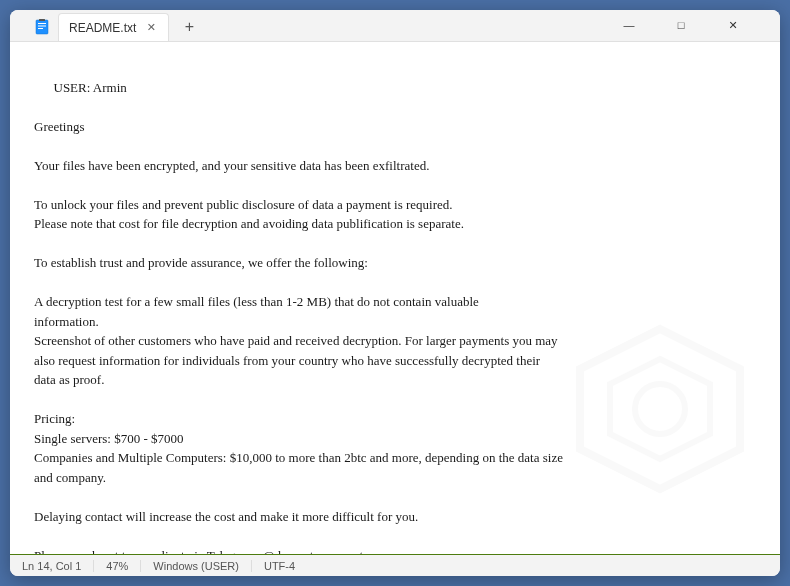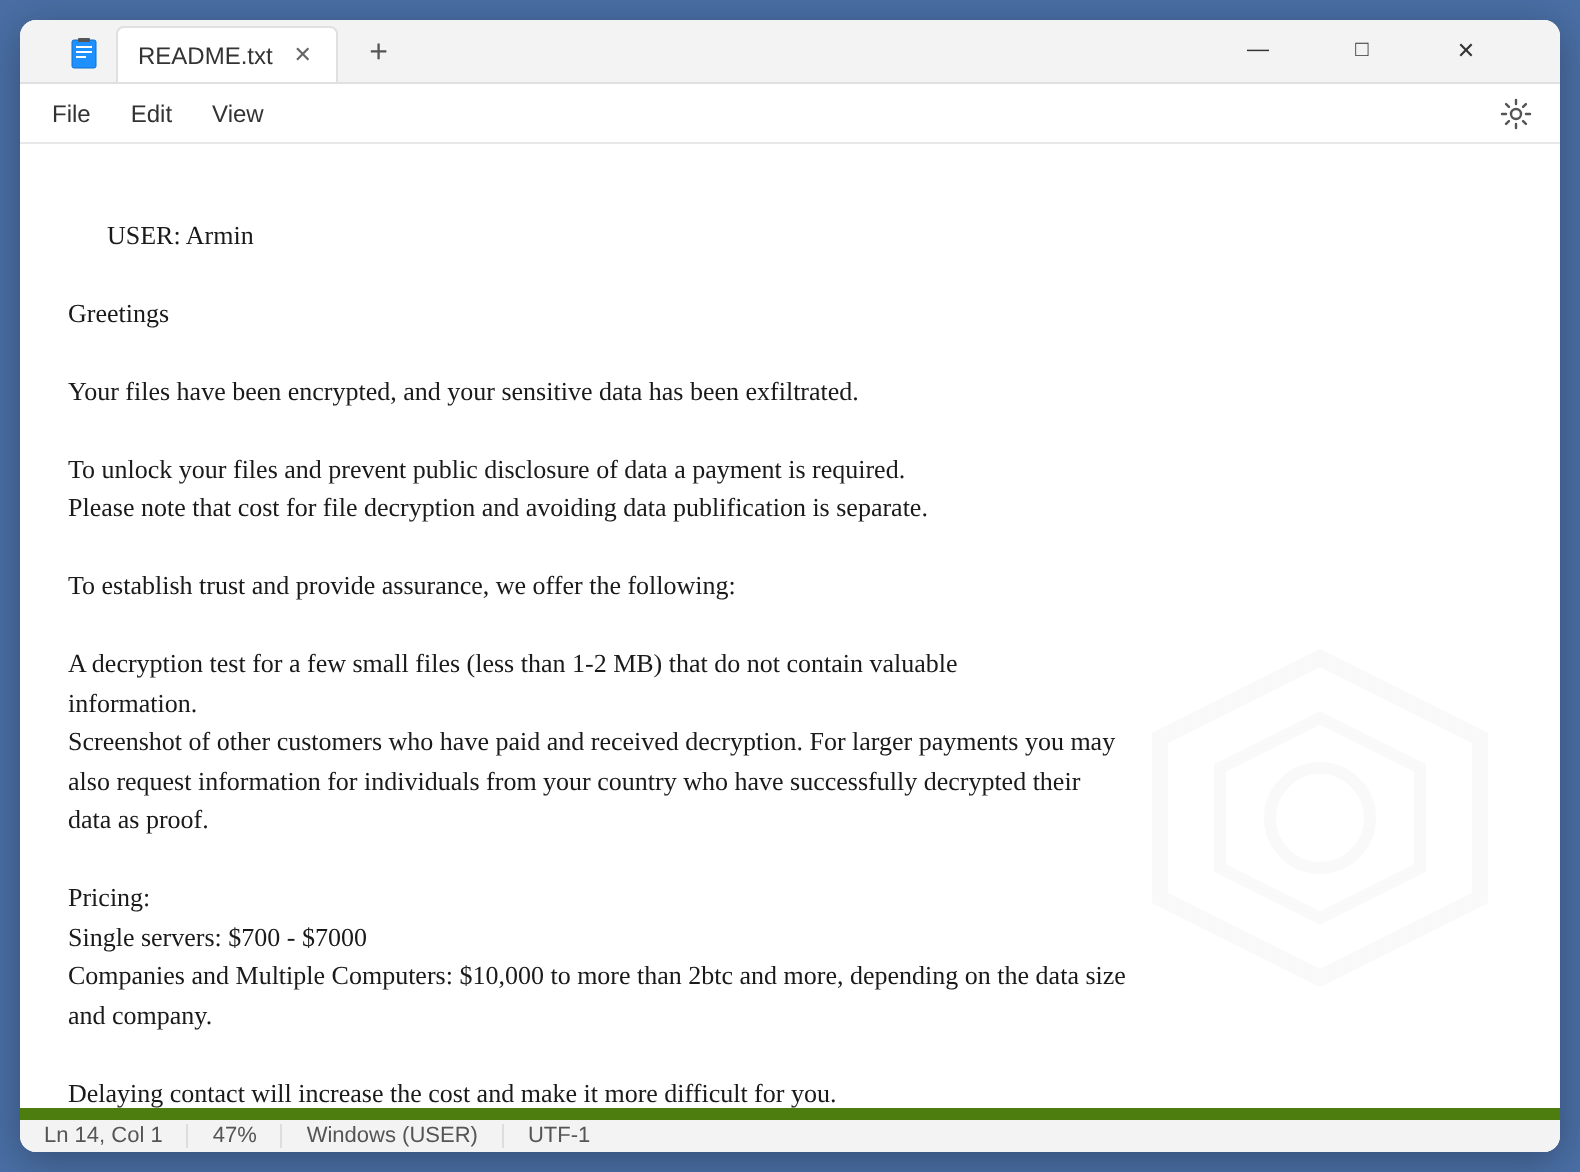--- a/index.html
+++ b/index.html
@@ -178,21 +178,21 @@
     }
 
     @keyframes blink {
       0%, 100% { opacity: 1; }
       50% { opacity: 0; }
     }
 
     .status-bar {
       height: 22px;
       background: #f3f3f3;
-      border-top: 6px solid #4d7c0f;
+      border-top: 1px solid #4d7c0f;
       display: flex;
       align-items: center;
       padding: 0 12px;
       font-size: 11px;
       color: #555;
       flex-shrink: 0;
       gap: 0;
     }
 
     .status-item {
@@ -230,31 +230,20 @@
       </div>
       <div class="tab-new">+</div>
     </div>
     <div class="window-controls">
       <div class="win-btn">—</div>
       <div class="win-btn">□</div>
       <div class="win-btn close">✕</div>
     </div>
   </div>
 
-  <div class="menu-bar">
-    <div class="menu-item">File</div>
-    <div class="menu-item">Edit</div>
-    <div class="menu-item">View</div>
-    <div class="menu-settings">
-      <svg width="16" height="16" viewBox="0 0 16 16" fill="none">
-        <circle cx="8" cy="8" r="2.5" stroke="#555" stroke-width="1.2"></circle>
-        <path d="M8 1v2M8 13v2M1 8h2M13 8h2M3.05 3.05l1.41 1.41M11.54 11.54l1.41 1.41M3.05 12.95l1.41-1.41M11.54 4.46l1.41-1.41" stroke="#555" stroke-width="1.2" stroke-linecap="round"></path>
-      </svg>
-    </div>
-  </div>
 
   <div class="content-area">
     <div class="watermark">
       <svg viewBox="0 0 200 200" fill="none" xmlns="http://www.w3.org/2000/svg">
         <path d="M100 20 L180 60 L180 140 L100 180 L20 140 L20 60 Z" stroke="#aaa" stroke-width="8" fill="none"></path>
         <path d="M100 50 L150 75 L150 125 L100 150 L50 125 L50 75 Z" stroke="#aaa" stroke-width="6" fill="none"></path>
         <circle cx="100" cy="100" r="25" stroke="#aaa" stroke-width="6" fill="none"></circle>
       </svg>
     </div>
     <div class="text-content">
@@ -286,15 +275,15 @@
 
 in case of no answer:
 Mail : bettercallarmin1@gmail.com</span>
     </div>
   </div>
 
   <div class="status-bar">
     <div class="status-item">Ln 14, Col 1</div>
     <div class="status-item">47%</div>
     <div class="status-item">Windows (USER)</div>
-    <div class="status-item">UTF-1</div>
+    <div class="status-item">UTF-4</div>
   </div>
 </div>
 
 </body></html>

